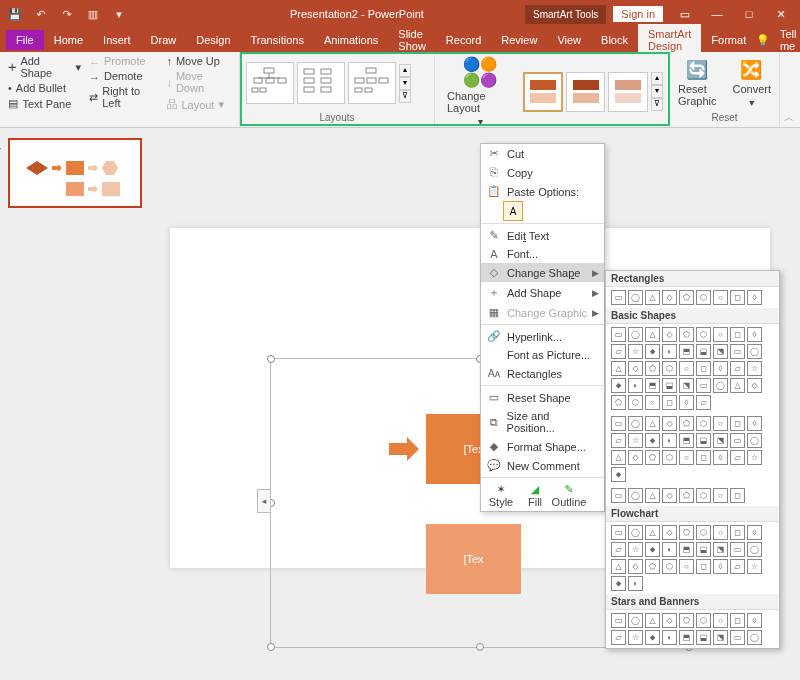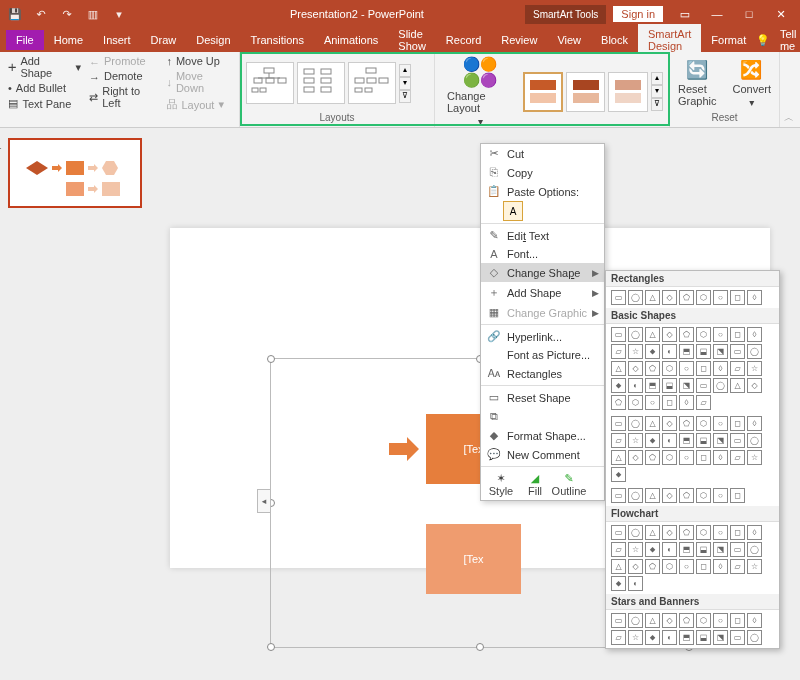--- a/index.html
+++ b/index.html
@@ -312,20 +312,21 @@
       <span class="ico">🗛</span>
       <span>Rectangles</span>
     </div>
   <div class="ctx-sep"></div>
   <div class="ctx-item">
       <span class="ico">▭</span>
       <span>Reset Shape</span>
     </div>
   <div class="ctx-item">
       <span class="ico">⧉</span>
+      <span>Size and Position...</span>
     </div>
   <div class="ctx-item">
       <span class="ico">◆</span>
       <span>Format Shape...</span>
     </div>
   <div class="ctx-item">
       <span class="ico">💬</span>
       <span>New Comment</span>
     </div>
   <div class="ctx-sep"></div>

